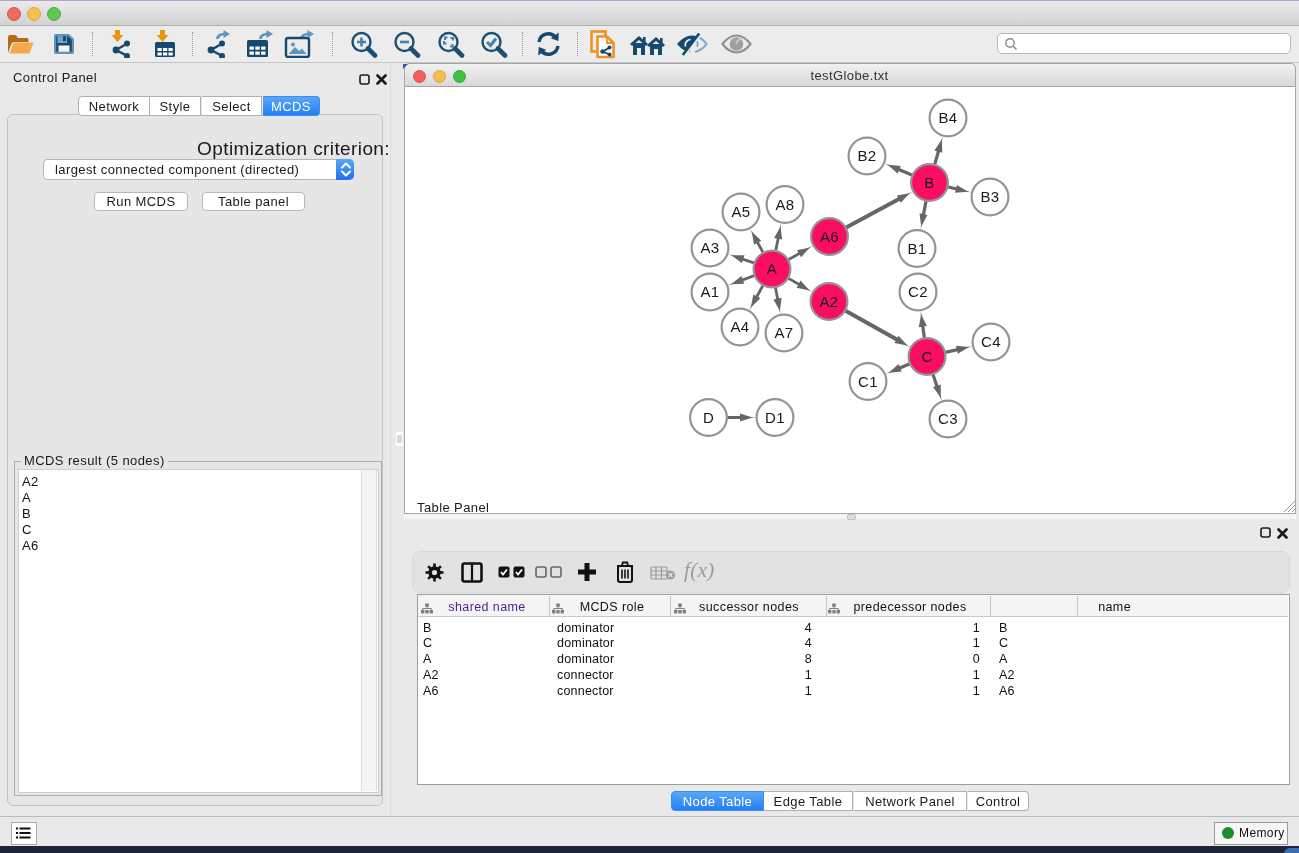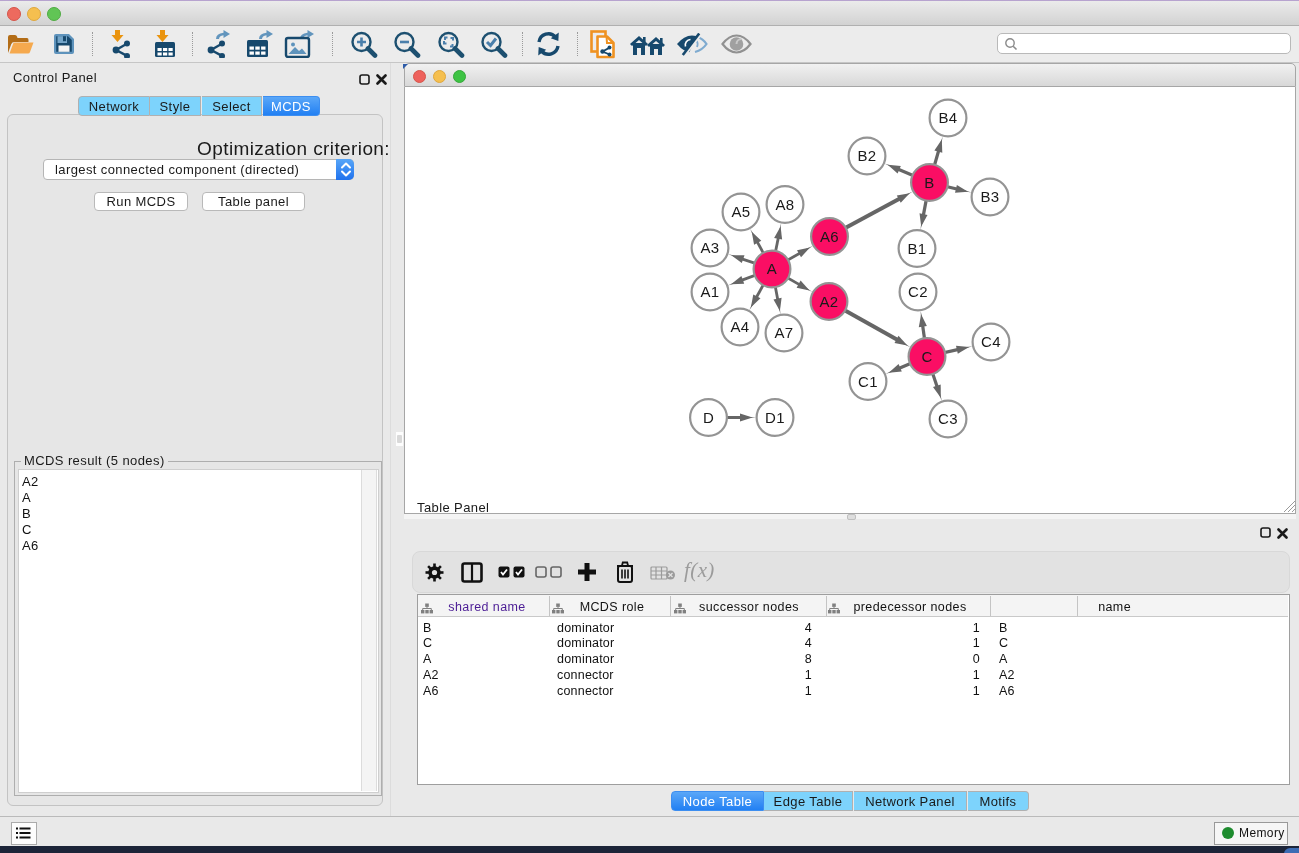--- a/index.html
+++ b/index.html
@@ -1,19 +1,19 @@
 <!DOCTYPE html>
 <html><head>
 <meta charset="utf-8">
 <style>
 html,body{margin:0;padding:0}
 body{width:1299px;height:853px;overflow:hidden;position:relative;background:#b7a3cf;font-family:"Liberation Sans",sans-serif;letter-spacing:.4px;-webkit-font-smoothing:antialiased}
 .ab{position:absolute}
 .tl{border-radius:50%}
-.tabbtn{position:absolute;top:0;height:18px;border:1px solid #b0b0b0;border-left:none;background:#7dd3fc;color:#1a1a1a;font-size:13px;text-align:center;line-height:19px}
+.tabbtn{position:absolute;top:0;height:18px;border:1px solid #b0b0b0;border-left:none;background:#ffffff;color:#1a1a1a;font-size:13px;text-align:center;line-height:19px}
 .tabsel{background:linear-gradient(#5aa7f8,#2280f3);color:#fff;border-color:#3d8ef0}
 .btn{position:absolute;background:#fff;border:1px solid #b9b9b9;border-radius:4px;font-size:13px;color:#1a1a1a;text-align:center}
 .hdrtxt{font-size:13px;color:#1a1a1a}
 .rowtxt{position:absolute;font-size:12.5px;color:#111;white-space:pre;letter-spacing:.2px}
 .colsep{position:absolute;top:1px;width:0;height:20px;border-left:1px solid #c4c4c4}
 .sep{top:32px;width:0;height:24px;border-left:1px dotted #9a9a9a}
 </style>
 </head>
 <body>
 <div class="ab" style="left:0;top:1px;width:1299px;height:852px;background:#e9e9e9"></div>
@@ -188,20 +188,21 @@
 <div class="ab" style="left:14px;top:461px;width:366px;height:333px;border:1px solid #aeaeae"></div>
 <div class="ab" style="left:21px;top:454px;background:#e6e6e6;padding:0 3px;font-size:13px;color:#1a1a1a;line-height:14px">MCDS result (5 nodes)</div>
 <div class="ab" style="left:18px;top:469px;width:359px;height:322px;background:#fff;border:1px solid #cfcfcf"></div>
 <div class="ab" style="left:361px;top:470px;width:14px;height:321px;background:#f4f4f4;border-left:1px solid #dcdcdc;border-right:1px solid #dcdcdc"></div>
 <div class="ab" style="left:22px;top:474px;font-size:13px;color:#111;line-height:16px">A2<br>A<br>B<br>C<br>A6</div>
 
 <div class="ab" style="left:404px;top:63px;width:890px;height:22px;background:linear-gradient(#f1f1f1,#d8d8d8);border:1px solid #a6a6a6;border-radius:5px 5px 0 0">
   <div class="ab tl" style="left:8px;top:6px;width:11px;height:11px;background:#ee615c;border:0.5px solid #d5554a"></div>
   <div class="ab tl" style="left:28px;top:6px;width:11px;height:11px;background:#f5bf4f;border:0.5px solid #dfa73c"></div>
   <div class="ab tl" style="left:48px;top:6px;width:11px;height:11px;background:#3ec344;border:0.5px solid #35a83a"></div>
+  <div class="ab" style="left:0;top:4px;width:889px;text-align:center;font-size:13px;color:#333">testGlobe.txt</div>
 </div>
 <div class="ab" style="left:404px;top:87px;width:890px;height:426px;background:#fff;border:1px solid #a6a6a6;border-top:none"></div>
 <svg class="ab" style="left:1283px;top:500px" width="13" height="13" viewBox="0 0 13 13">
     <path d="M12,1 L1,12 M12,5 L5,12 M12,9 L9,12" stroke="#9a9a9a" stroke-width="1"></path>
   </svg>
 <div class="ab" style="left:403px;top:64px;width:0;height:0;border-top:5px solid #2d5ba8;border-right:5px solid transparent"></div>
 <svg style="position:absolute;left:405px;top:88px" width="891" height="422" viewBox="405 88 891 422">
 <line x1="772.0" y1="269.0" x2="740.0" y2="280.9" stroke="#666666" stroke-width="2.8"></line>
 <polygon points="727.8,285.4 741.4,279.0 742.3,281.4" fill="#666666"></polygon>
 <polygon points="731.1,284.2 741.4,276.0 744.2,283.7" fill="#666666"></polygon>
@@ -429,21 +430,21 @@
 <div class="rowtxt" style="left:999px;top:667.9px">A2</div>
 <div class="rowtxt" style="left:423px;top:683.7px">A6</div>
 <div class="rowtxt" style="left:557px;top:683.7px">connector</div>
 <div class="rowtxt" style="left:712px;top:683.7px;width:100px;text-align:right">1</div>
 <div class="rowtxt" style="left:880px;top:683.7px;width:100px;text-align:right">1</div>
 <div class="rowtxt" style="left:999px;top:683.7px">A6</div>
 <div class="ab" style="left:671px;top:791px;height:20px">
   <div class="tabbtn tabsel" style="left:0;width:91px;border-left:1px solid #3d8ef0;border-radius:4px 0 0 4px">Node Table</div>
   <div class="tabbtn" style="left:93px;width:88px">Edge Table</div>
   <div class="tabbtn" style="left:183px;width:112px">Network Panel</div>
-  <div class="tabbtn" style="left:297px;width:60px;border-radius:0 4px 4px 0">Motifs</div>
+  <div class="tabbtn" style="left:297px;width:60px;border-radius:0 4px 4px 0">Control</div>
 </div>
 
 <div class="ab" style="left:0;top:816px;width:1299px;height:30px;background:#e9e9e9;border-top:1px solid #bababa"></div>
 <div class="ab" style="left:11px;top:822px;width:24px;height:21px;background:#fdfdfd;border:1px solid #ababab"></div>
 <svg class="ab" style="left:16px;top:827px" width="15" height="12" viewBox="0 0 15 12">
   <g fill="#111">
       <rect x="0" y="0.5" width="2" height="2"></rect>
       <rect x="3.5" y="0.5" width="11" height="2"></rect>
       <rect x="0" y="5" width="2" height="2"></rect>
       <rect x="3.5" y="5" width="11" height="2"></rect>

